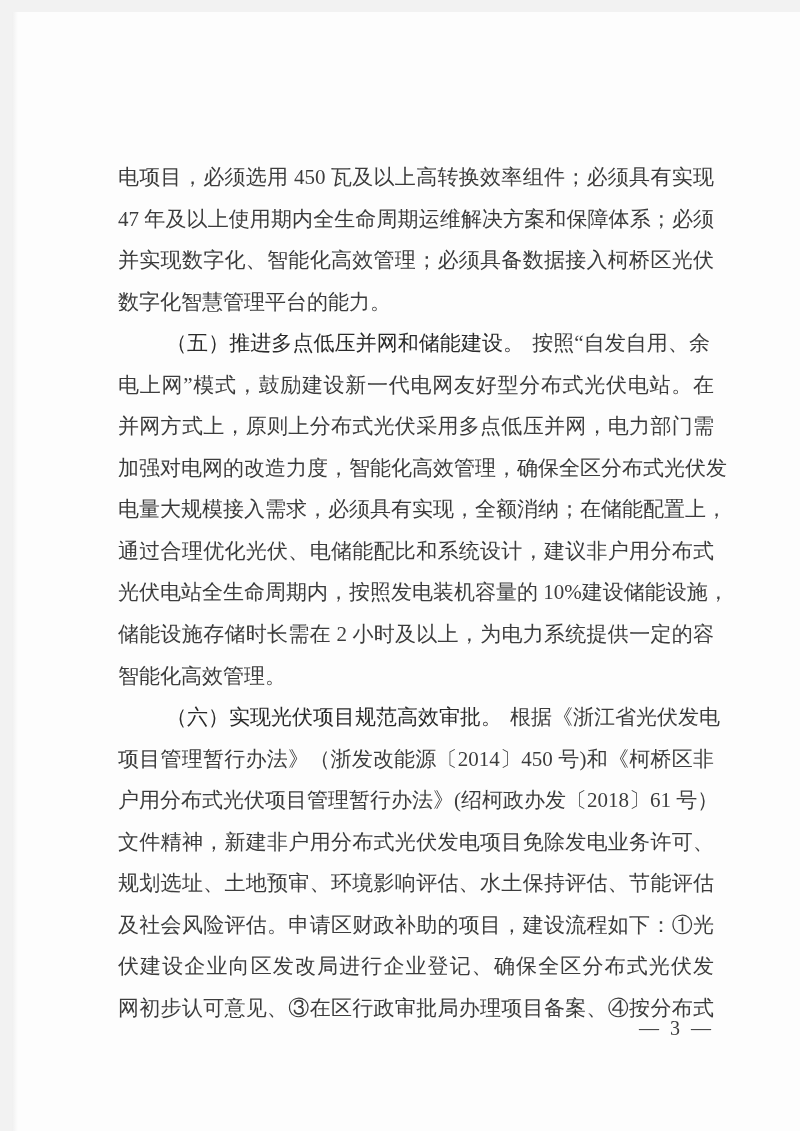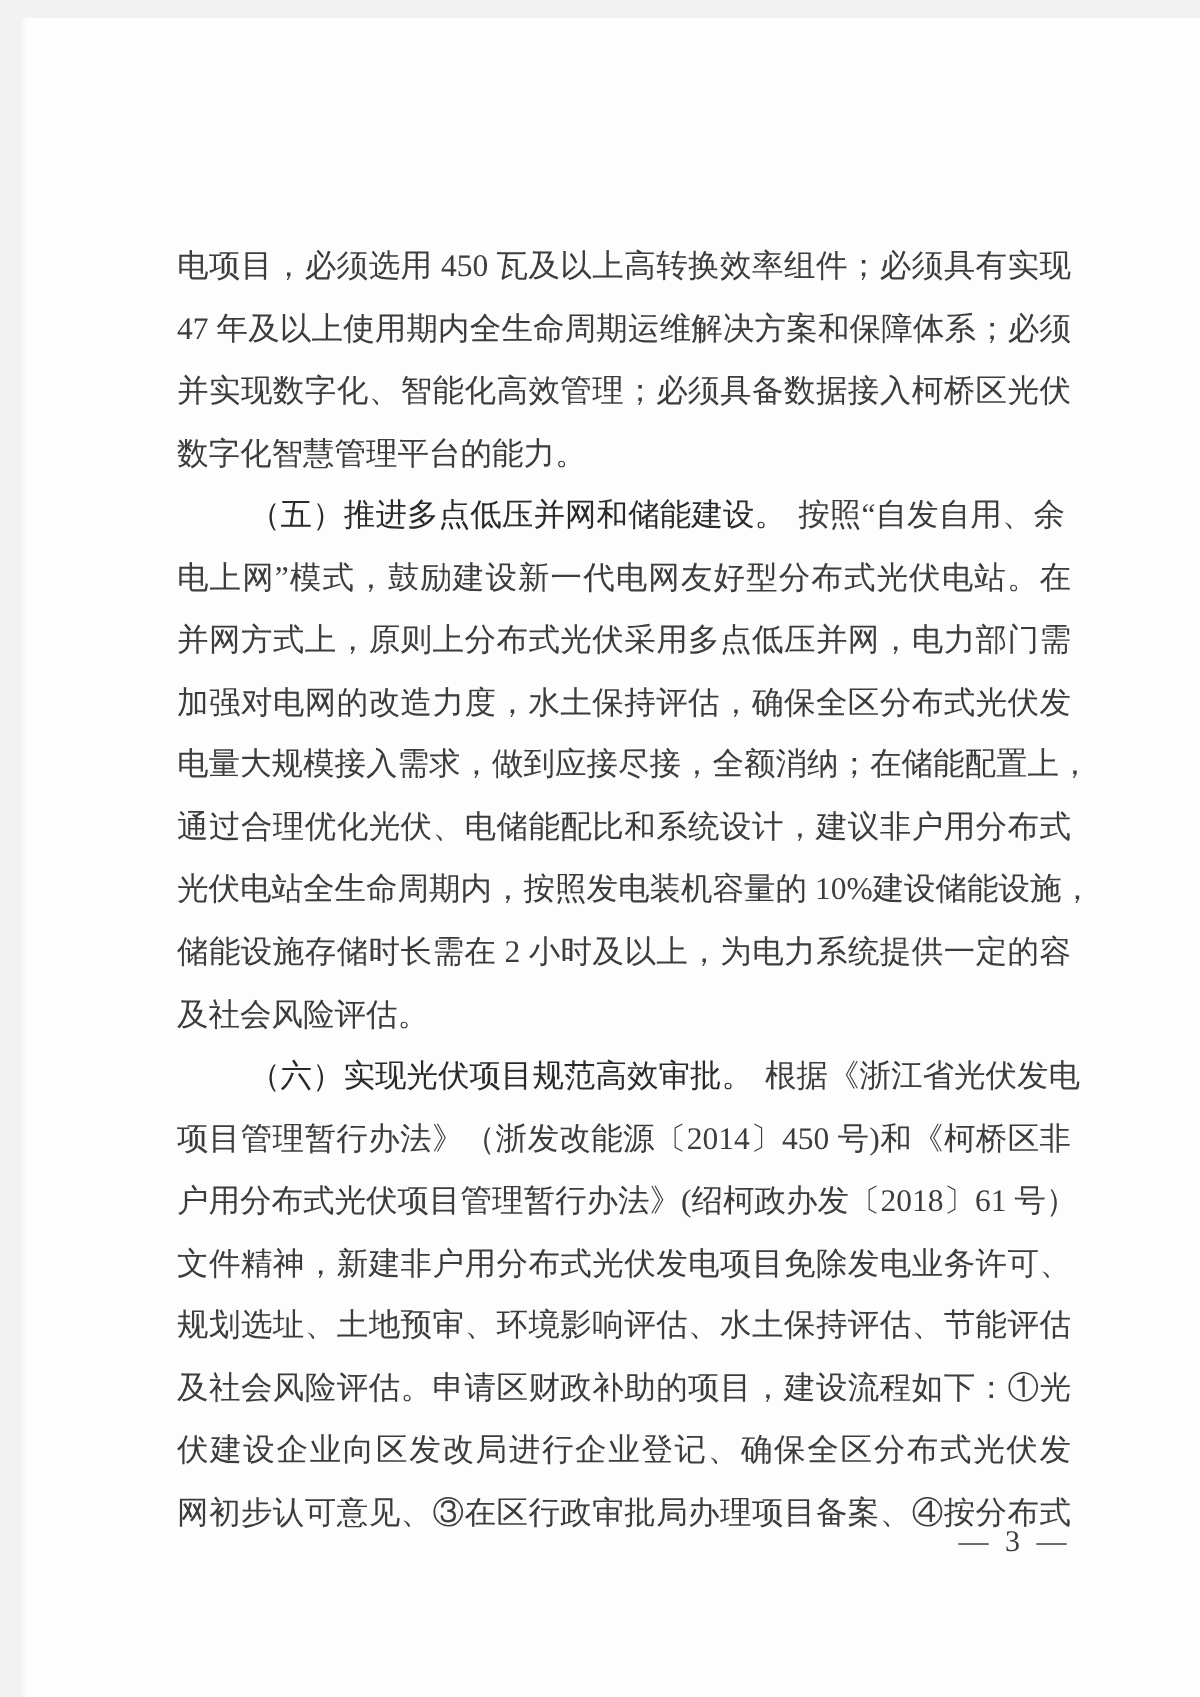--- a/index.html
+++ b/index.html
@@ -77,26 +77,26 @@
       <div class="line">并实现数字化、智能化高效管理；必须具备数据接入柯桥区光伏</div>
       <div class="line short">数字化智慧管理平台的能力。</div>
     </div>
 
     <div>
       <div class="line indent">
         <span class="lead">（五）推进多点低压并网和储能建设。</span><span>按照“自发自用、余</span>
       </div>
       <div class="line">电上网”模式，鼓励建设新一代电网友好型分布式光伏电站。在</div>
       <div class="line">并网方式上，原则上分布式光伏采用多点低压并网，电力部门需</div>
-      <div class="line">加强对电网的改造力度，水土保持评估，确保全区分布式光伏发</div>
-      <div class="line">电量大规模接入需求，做到应接尽接，全额消纳；在储能配置上，</div>
+      <div class="line">加强对电网的改造力度，智能化高效管理，确保全区分布式光伏发</div>
+      <div class="line">电量大规模接入需求，必须具有实现，全额消纳；在储能配置上，</div>
       <div class="line">通过合理优化光伏、电储能配比和系统设计，建议非户用分布式</div>
       <div class="line">光伏电站全生命周期内，按照发电装机容量的 10%建设储能设施，</div>
       <div class="line">储能设施存储时长需在 2 小时及以上，为电力系统提供一定的容</div>
-      <div class="line short">及社会风险评估。</div>
+      <div class="line short">智能化高效管理。</div>
     </div>
 
     <div>
       <div class="line indent">
         <span class="lead">（六）实现光伏项目规范高效审批。</span><span>根据《浙江省光伏发电</span>
       </div>
       <div class="line">项目管理暂行办法》（浙发改能源〔2014〕450 号)和《柯桥区非</div>
       <div class="line">户用分布式光伏项目管理暂行办法》(绍柯政办发〔2018〕61 号）</div>
       <div class="line">文件精神，新建非户用分布式光伏发电项目免除发电业务许可、</div>
       <div class="line">规划选址、土地预审、环境影响评估、水土保持评估、节能评估</div>

